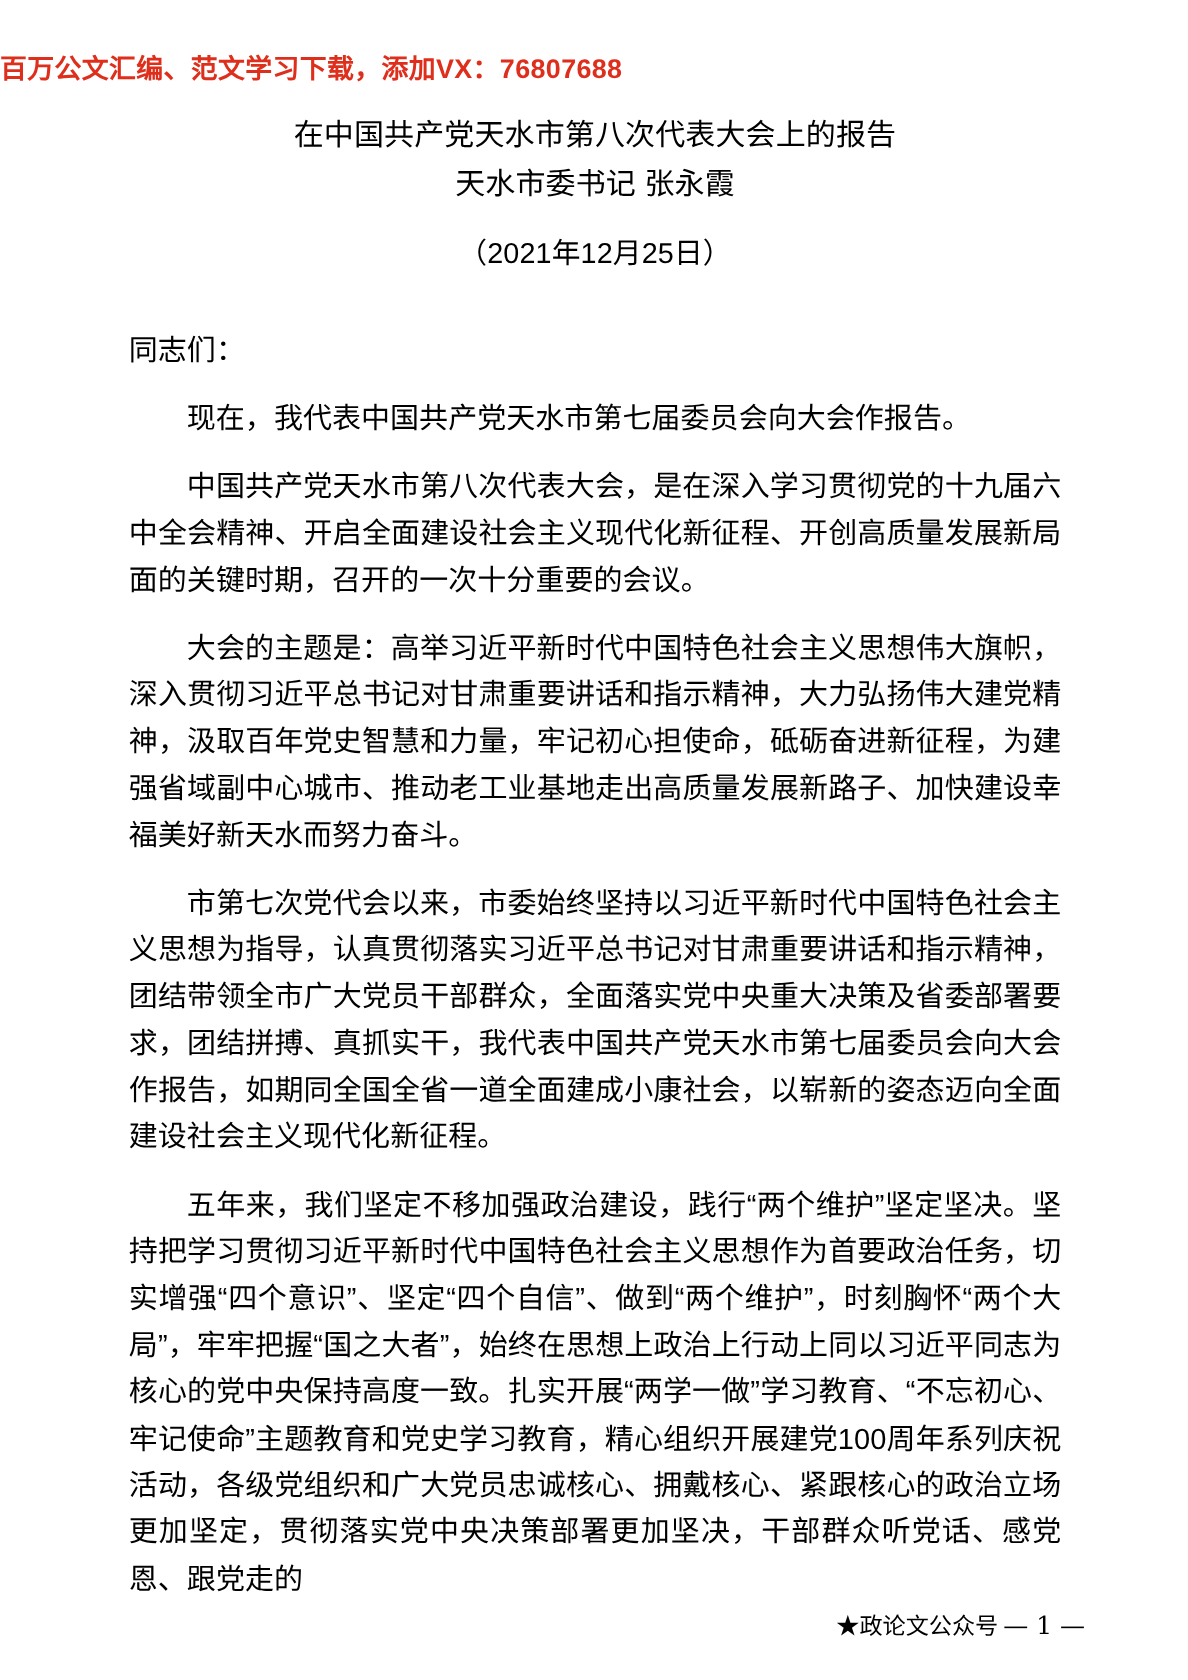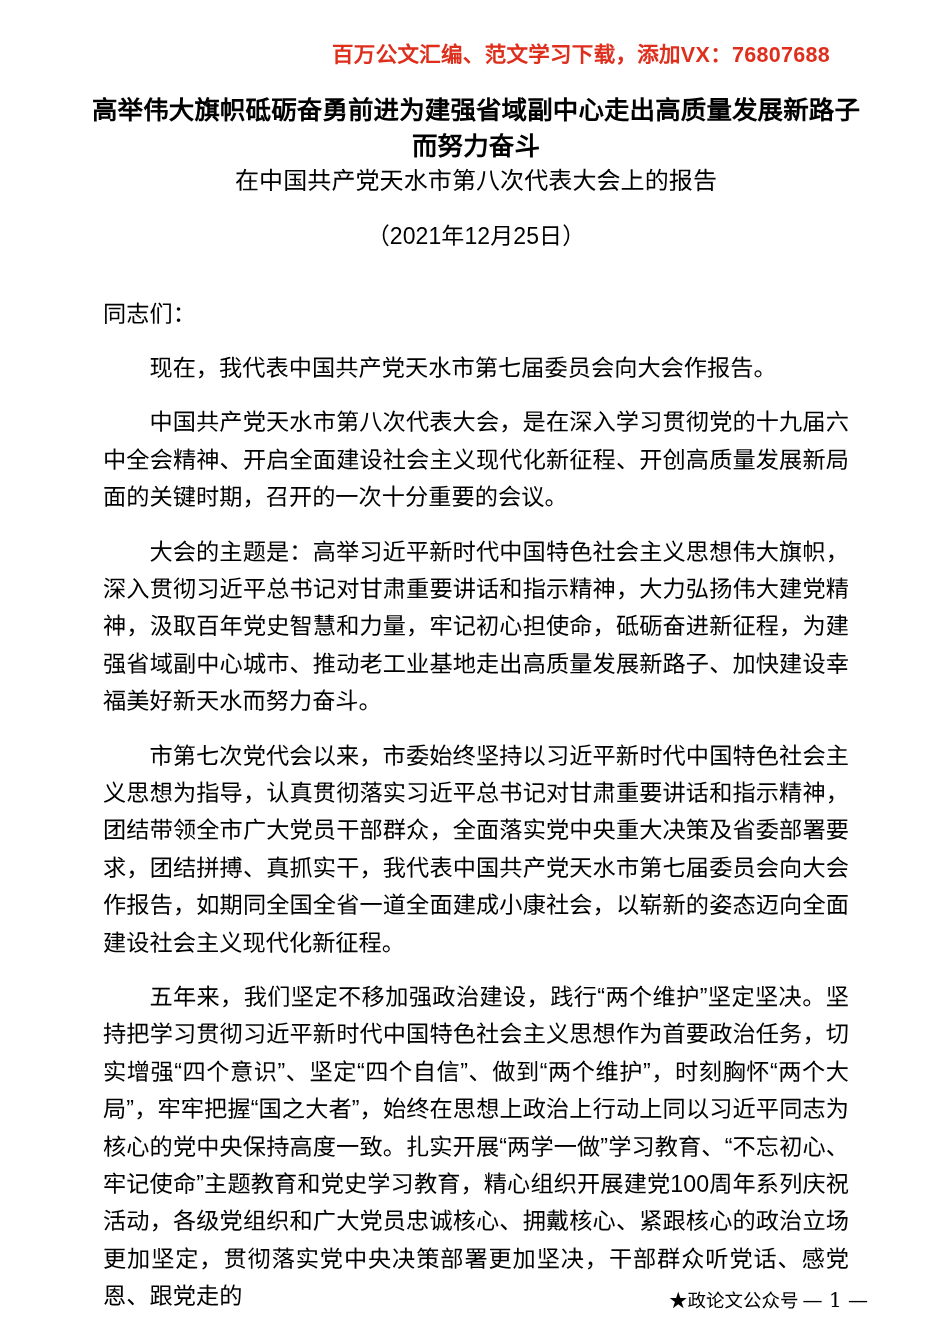--- a/index.html
+++ b/index.html
@@ -22,21 +22,21 @@
     overflow: hidden;
     box-sizing: border-box;
   }
 
   
   .promo-banner {
     position: absolute;
     top: 42px;
     left: 0;
     width: 830px;
-    text-align: right;
+    text-align: left;
     color: #de2f1d;
     font-size: 21.5px;
     font-weight: 700;
     letter-spacing: 0.3px;
     line-height: 1.25;
     white-space: nowrap;
   }
 
   
   .content {
@@ -126,24 +126,24 @@
 </style>
 </head>
 <body>
 
 <div class="page">
 
   <div class="promo-banner">百万公文汇编、范文学习下载，添加VX：76807688</div>
 
   <div class="content">
 
-    <h1 class="doc-title">高举伟大旗帜砥砺奋勇前进为建强省域副中心走出高质量发展新路子而努力奋斗</h1>
 
     <div class="doc-subtitle">在中国共产党天水市第八次代表大会上的报告</div>
 
+    <div class="doc-byline">天水市委书记  张永霞</div>
 
     <div class="doc-date">（2021年12月25日）</div>
 
     <div class="body-block">
 
       <p class="para flush">同志们：</p>
 
       <p class="para indent">现在，我代表中国共产党天水市第七届委员会向大会作报告。</p>
 
       <p class="para indent">中国共产党天水市第八次代表大会，是在深入学习贯彻党的十九届六中全会精神、开启全面建设社会主义现代化新征程、开创高质量发展新局面的关键时期，召开的一次十分重要的会议。</p>

